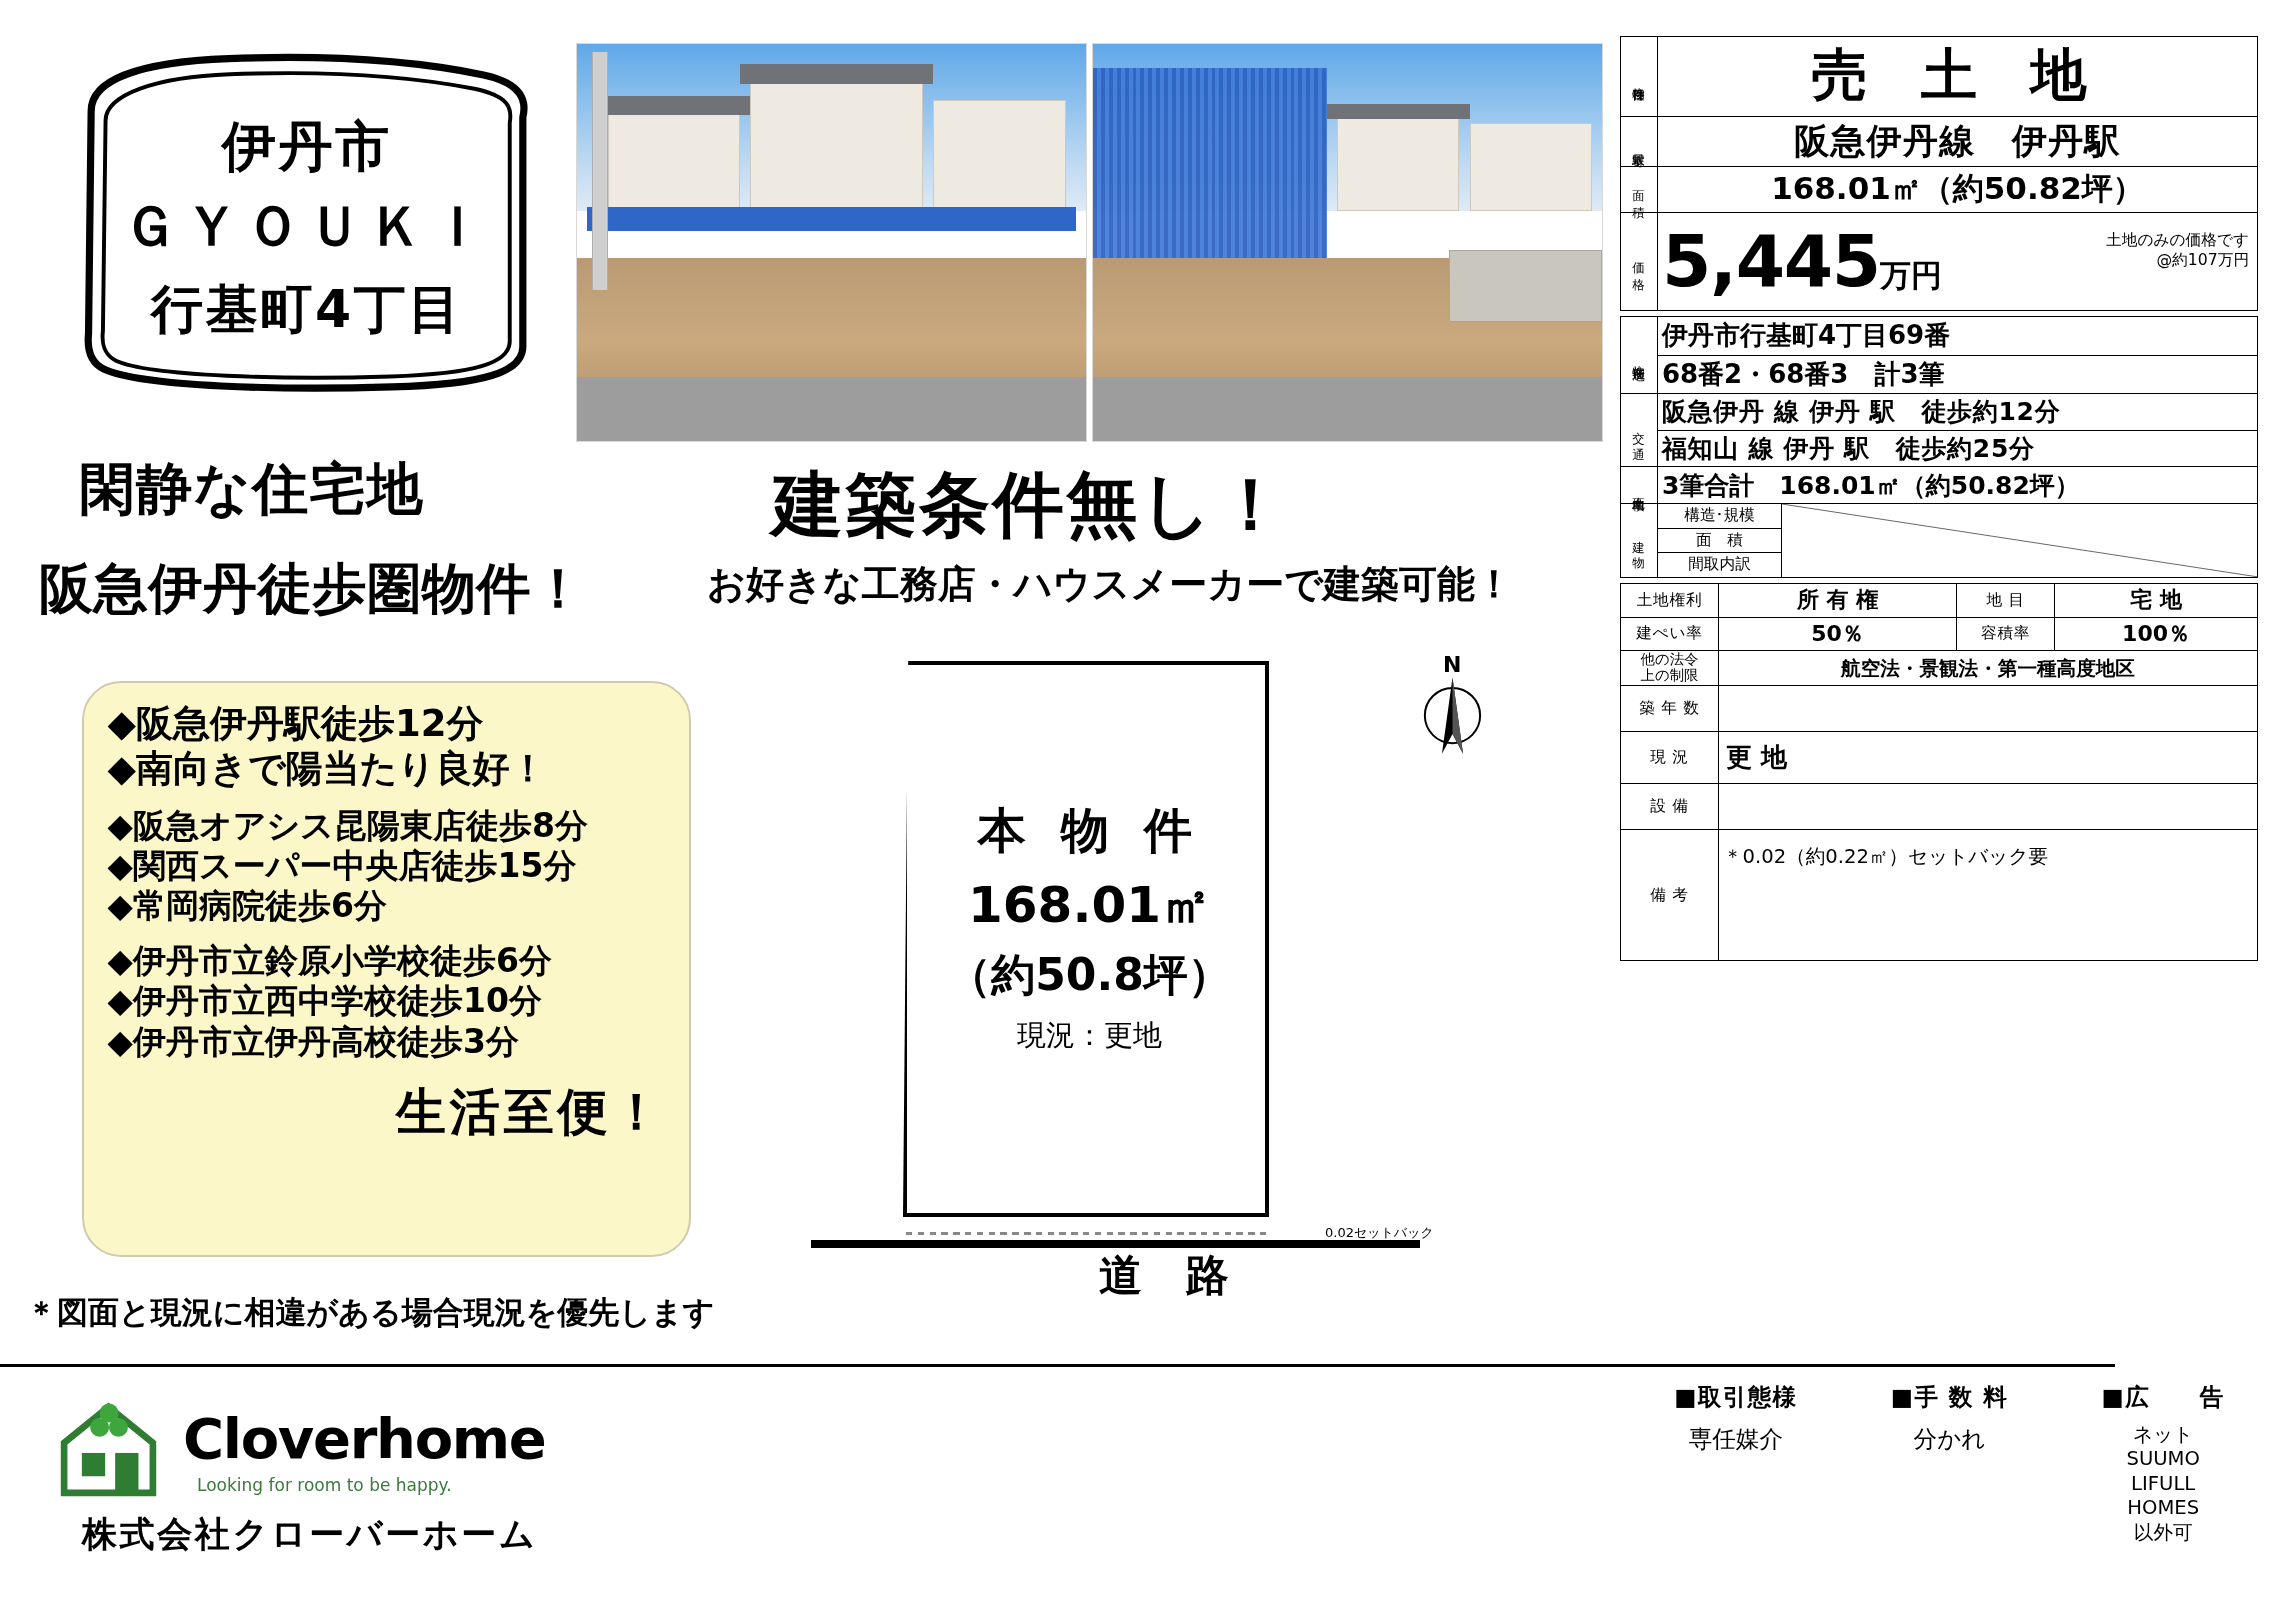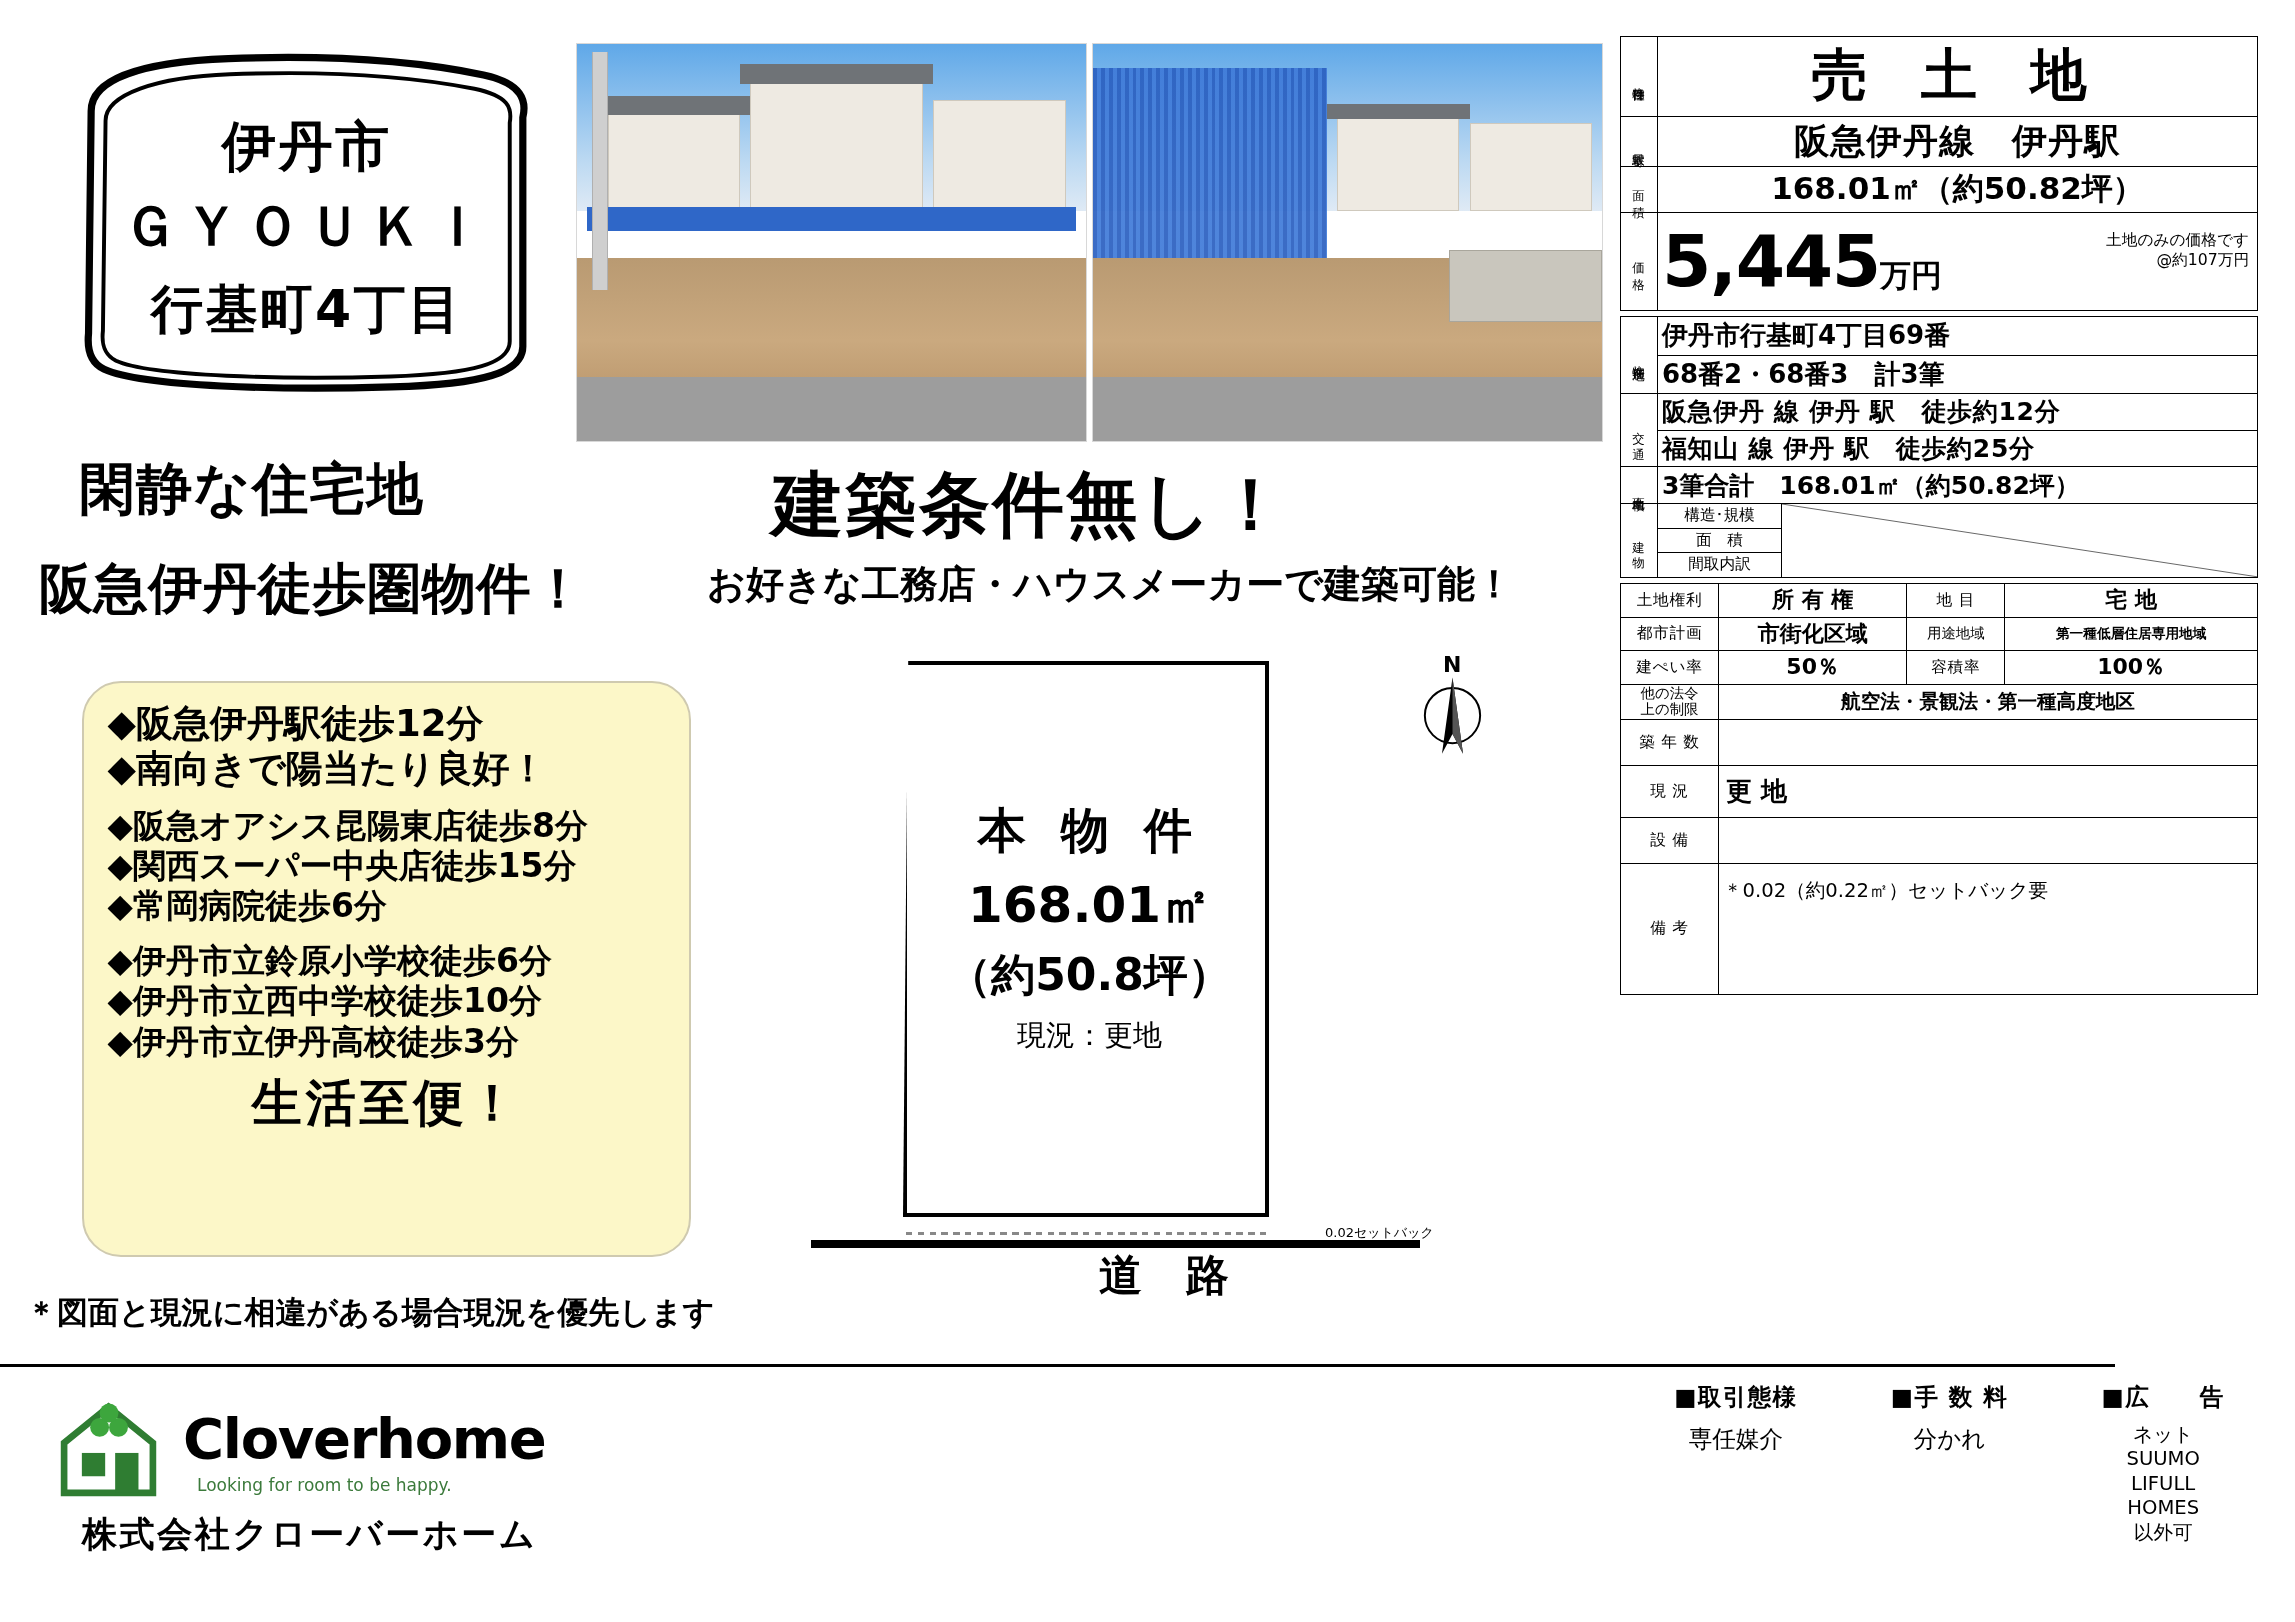--- a/index.html
+++ b/index.html
@@ -48,21 +48,21 @@
 
   
   .ybox {
     position:absolute; left:82px; top:681px; width:609px; height:576px;
     background:#fcf7c8; border:2px solid #cfcab0; border-radius:39px;
     padding:18.3px 23.6px;
   }
   .ybox .row { font-size:33px; font-weight:bold; line-height:1.22; white-space:nowrap; }
   .ybox .big { font-size:37px; }
   .ybox .gap { height:14.4px; }
-  .ybox .last { text-align:center; font-size:50px; font-weight:bold; margin-top:8px; letter-spacing:3.9px; }
+  .ybox .last { text-align:right; font-size:50px; font-weight:bold; margin-top:17px; letter-spacing:3.9px; }
 
   .note { position:absolute; left:26px; top:1292px; font-size:31px; font-weight:bold; }
 
   
   .plot { position:absolute; left:772px; top:648px; width:805px; height:628px; }
   .plot-shape {
     position:absolute; left:131px; top:13px; width:366px; height:556px;
     border:4.6px solid #000;
     clip-path: polygon(5.2px 0, 100% 0, 100% 100%, 0 100%);
   }
@@ -282,26 +282,20 @@
 
     <table class="t" style="margin-top:5.2px;">
       <tbody>
           <tr>
         <td class="lab-left">土地権利</td>
         <td class="cell-c">所 有 権</td>
         <td class="lab-left">地 目</td>
         <td class="cell-c">宅 地</td>
       </tr>
       <tr>
-        <td class="lab-left">都市計画</td>
-        <td class="cell-c">市街化区域</td>
-        <td class="lab-left2">用途地域</td>
-        <td class="cell-c-sm">第一種低層住居専用地域</td>
-      </tr>
-      <tr>
         <td class="lab-left">建ぺい率</td>
         <td class="cell-c">50％</td>
         <td class="lab-left">容積率</td>
         <td class="cell-c">100％</td>
       </tr>
       <tr>
         <td class="lab-left2" style="white-space:pre-line;">他の法令
 上の制限</td>
         <td colspan="3" class="cell-c" style="font-size:19.6px;">航空法・景観法・第一種高度地区</td>
       </tr>

